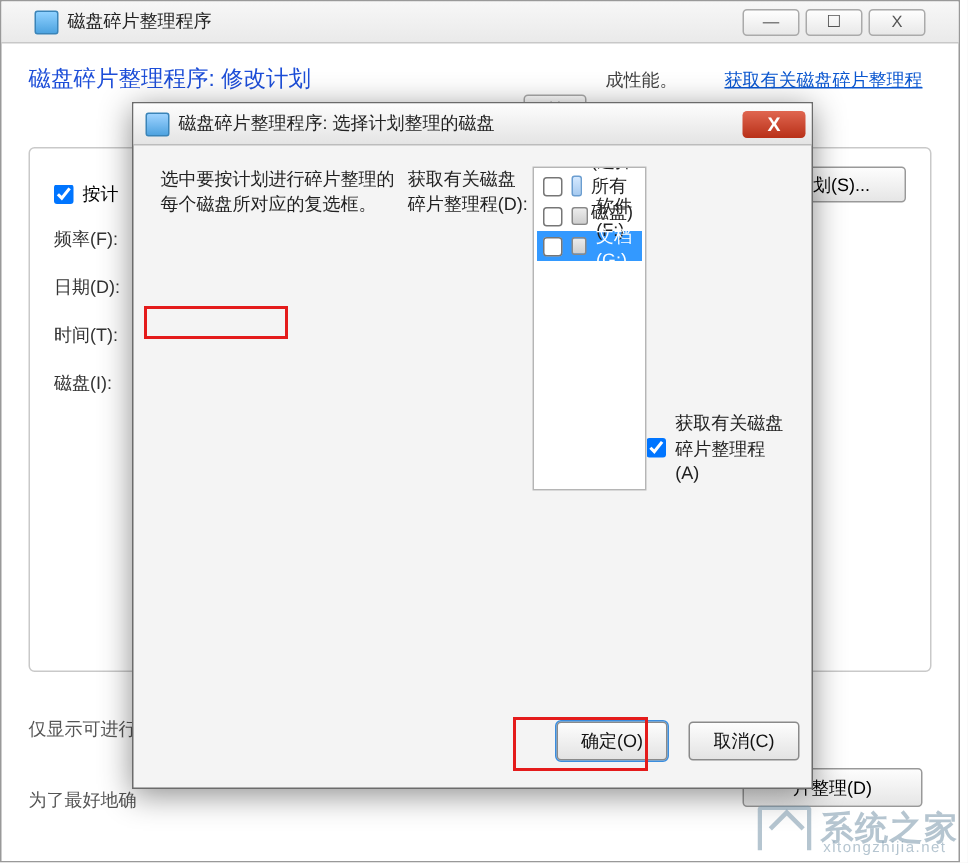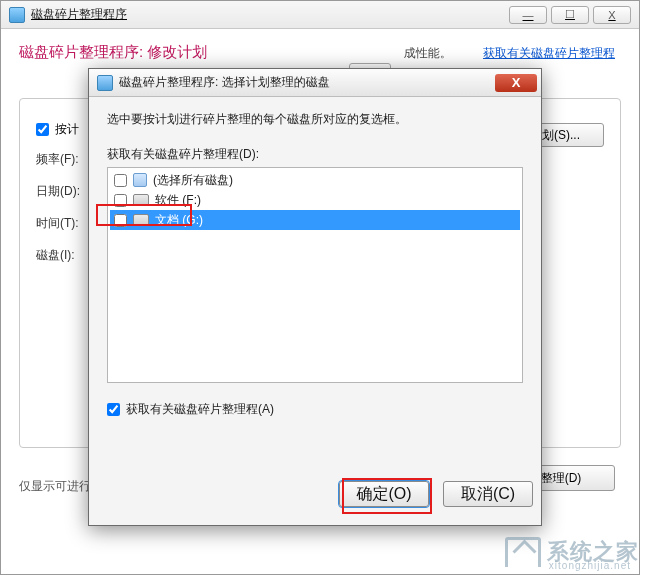--- a/index.html
+++ b/index.html
@@ -20,59 +20,58 @@
       width: 640px; height: 575px;
       background: #fff;
       border: 1px solid #999;
     }
     .root-titlebar {
       height: 28px;
       background: linear-gradient(#f7f7f7,#eaeaea);
       border-bottom: 1px solid #c8c8c8;
       display: flex;
       align-items: center;
-      padding: 0 8px;
-      text-decoration: underline;
+      padding: 0 22px;
     }
     .root-titlebar .icon {
       width:16px;height:16px;margin-right:6px;
       background: linear-gradient(#8fd1ff,#4da3e0);
       border:1px solid #3a84b8; border-radius:2px;
     }
     .root-titlebar .title { flex:1; color:#222; }
     .win-btns { display:flex; gap:4px; }
     .win-btn {
       width:38px;height:18px;border:1px solid #aaa;border-radius:3px;
       background:linear-gradient(#fefefe,#e8e8e8);
       display:flex;align-items:center;justify-content:center;
       color:#555;font-size:11px;
     }
 
     .root-body { position: relative; padding:14px 18px; }
-    .mod-title { font-size:15px; color:#be185d; margin-bottom:9px; }
+    .mod-title { font-size:15px; color:#1d4ed8; margin-bottom:9px; }
     .link-text { color:#0b57d0; text-decoration:underline; cursor:pointer;margin-left:28px; }
     .perf-line { position:absolute; top:16px; right:24px; font-size:12px; color:#444;}
 
     
     .group-box {
       border:1px solid #c9c9c9;
       border-radius:4px;
       padding:12px 16px 16px 16px;
       margin-top:36px;
       height:350px;
       position:relative;
     }
     .row { display:flex; align-items:center; margin:10px 0; gap:6px; }
     .row label { color:#333; width:60px; }
     .combo {
       flex:0 0 180px; height:22px; border:1px solid #b7b7b7;
       background:#fff; border-radius:2px;
     }
     .btn-right {
-      position:absolute; top:24px; right:16px;
+      position:absolute; top:12px; right:16px;
       width:86px;height:24px;border:1px solid #999;border-radius:3px;
       background:linear-gradient(#fdfdfd,#e6e6e6);
       display:flex;align-items:center;justify-content:center;
     }
     .infoline { color:#555; margin-top:30px; }
     .btn-bottom-right {
       position:absolute; bottom:18px; right:24px;
       width:120px;height:26px;border:1px solid #999;border-radius:3px;
       background:linear-gradient(#fdfdfd,#e6e6e6);
       display:flex;align-items:center;justify-content:center;
@@ -105,21 +104,21 @@
       background:linear-gradient(#9ed3ff,#4fa3e0);
       border:1px solid #3a84b8;border-radius:2px;
     }
     .modal-titlebar .title { flex:1; color:#222; }
     .modal-close {
       width:42px;height:18px;border:none;border-radius:3px;
       background:linear-gradient(#e06650,#b83018);
       color:#fff;font-size:13px;font-weight:bold;
       display:flex;align-items:center;justify-content:center;
     }
-    .modal-body { flex:1; padding:14px 18px 12px 18px; display:flex; flex-direction:column; }
+    .modal-body { flex:1; padding:14px 18px 12px 18px; display:flex; flex-direction:row; }
     .instr { color:#222; margin-bottom:18px; }
     .list-label { color:#222; margin-bottom:4px; }
 
     .disk-list {
       border:1px solid #b5b5b5;
       background:#fff;
       height:216px;
       overflow:auto;
       padding:2px;
     }
@@ -139,24 +138,24 @@
     .redbox { position:absolute; border:2px solid #e41b1b; pointer-events:none;}
     .redbox.r1 { top:204px; left:96px; width:96px; height:22px; }
     .redbox.r2 { top:478px; left:342px; width:90px; height:36px; }
 
     .auto-row { margin-top:18px; display:flex; align-items:center; gap:6px; color:#222;}
     .modal-footer {
       display:flex; justify-content:flex-end; gap:14px;
       padding:2px 8px 18px 8px;
     }
     .dlg-btn {
-      width:90px;height:26px;border:1px solid #8a8a8a;border-radius:3px;
+      width:74px;height:26px;border:1px solid #8a8a8a;border-radius:3px;
       background:linear-gradient(#fdfdfd,#e3e3e3);
       display:flex;align-items:center;justify-content:center;
-      font-size:16px;color:#111;
+      font-size:12px;color:#111;
     }
     .dlg-btn.default { outline:1px solid #3a8dde; }
 
     
     .watermark {
       position:absolute;right:6px;bottom:8px;
       font-size:22px;color:rgba(120,150,170,0.55);
       font-weight:bold;letter-spacing:1px;
       display:flex;align-items:flex-start;gap:6px;
     }
@@ -213,20 +212,21 @@
           <label>时间(T):</label>
           <div class="combo"></div>
         </div>
       <div class="row">
           <label>磁盘(I):</label>
           <div class="combo"></div>
         </div>
     </div>
 
     <div class="infoline">仅显示可进行</div>
+    <div class="infoline">为了最好地确</div>
     <div class="btn-bottom-right">片整理(D)</div>
   </div>
 </div>
 
 <div class="modal">
   <div class="modal-titlebar">
     <span class="icon"></span>
     <span class="title">磁盘碎片整理程序: 选择计划整理的磁盘</span>
     <div class="modal-close">X</div>
   </div>

